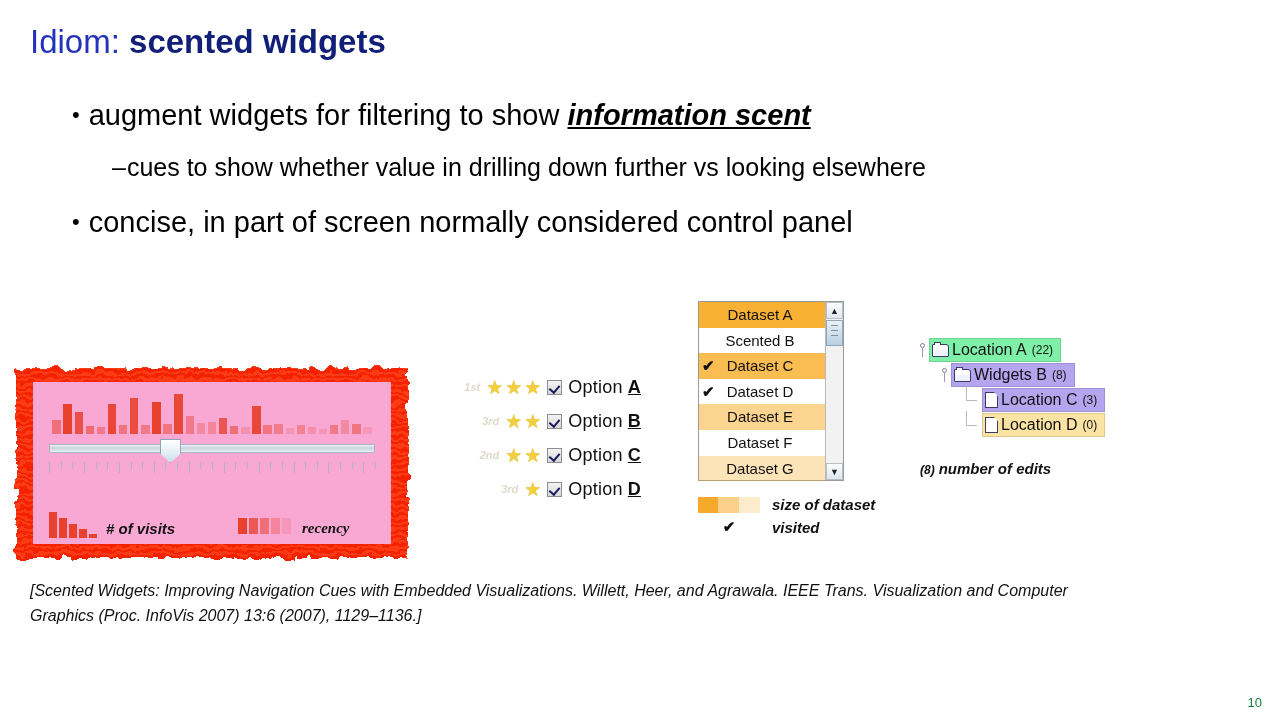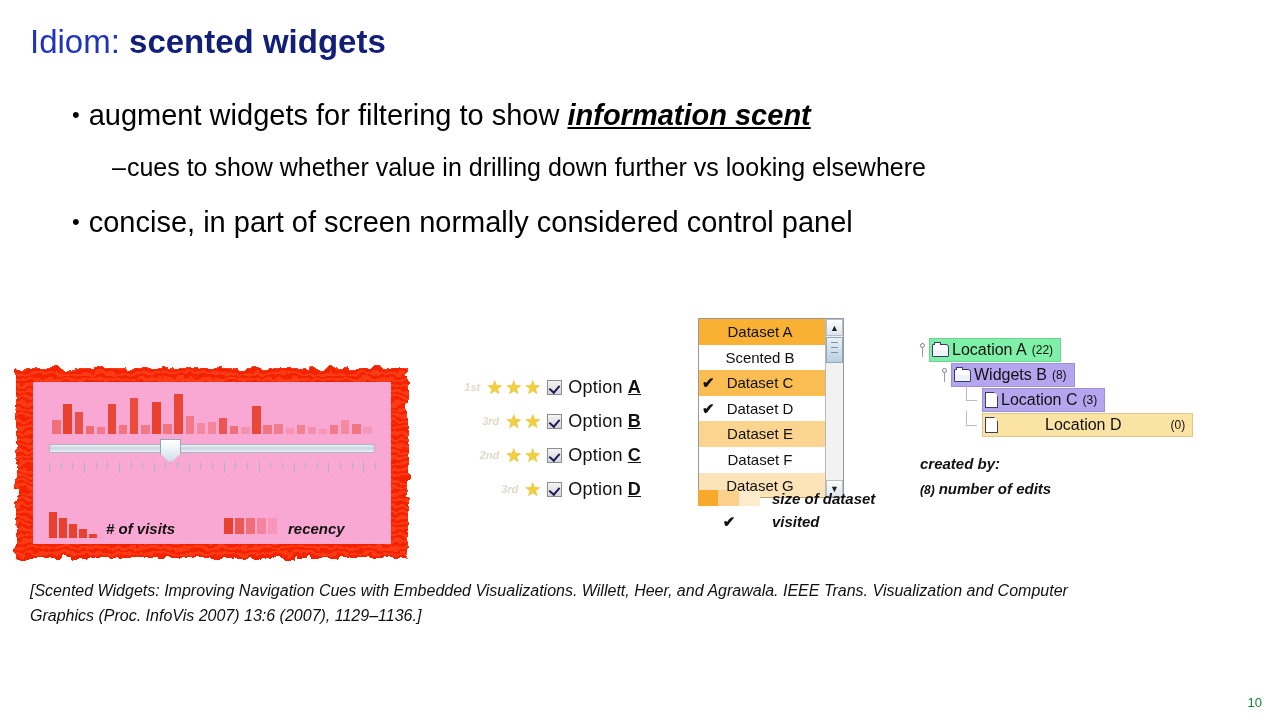--- a/index.html
+++ b/index.html
@@ -212,21 +212,21 @@
     font-size: 18px;
     color: #111;
     letter-spacing: .2px;
   }
   .opt-label .u { text-decoration: underline; font-weight: bold;}
 
   
   #panel-list {
     position: absolute;
     left: 698px;
-    top: 28px;
+    top: 11px;
     width: 146px;
     height: 180px;
     border: 1px solid #9a9a9a;
     background: #fff;
     box-sizing: border-box;
   }
   .ds-rows { position: absolute; left: 0; top: 0; right: 18px; bottom: 0; }
   .ds-row {
     position: relative;
     height: 25.6px;
@@ -292,21 +292,21 @@
   }
   #list-legend {
     position: absolute;
     left: 698px;
     top: 200px;
     font-size: 15px;
     font-style: italic;
     font-weight: bold;
     color: #111;
   }
-  #list-legend .lrow { display: flex; align-items: flex-start; height: 23px; }
+  #list-legend .lrow { display: flex; align-items: flex-end; height: 23px; }
   .swatch-grad {
     display: inline-block;
     width: 62px; height: 16px;
     background: linear-gradient(90deg,#f6a92a 0 33%, #fbd08a 33% 66%, #fdeccb 66% 100%);
     margin-right: 12px;
   }
   #list-legend .chk {
     display: inline-block;
     width: 62px;
     text-align: center;
@@ -547,21 +547,21 @@
           <span class="tk" style="left: 89.2857%; height: 7px;"></span>
           <span class="tk" style="left: 92.8571%; height: 7px;"></span>
           <span class="tk" style="left: 96.4286%; height: 11px;"></span>
           <span class="tk" style="left: 100%; height: 7px;"></span>
         </div>
 
       <div class="hist-legend">
         <div class="lgroup" style="left:0;">
           <span class="minibars" id="legend-minibars" style="width:48px;"><i style="left: 0px; height: 26px;"></i><i style="left: 10px; height: 20px;"></i><i style="left: 20px; height: 14px;"></i><i style="left: 30px; height: 9px;"></i><i style="left: 40px; height: 4px;"></i></span><span class="lbl"># of visits</span>
         </div>
-        <div class="lgroup" style="left:175px;">
+        <div class="lgroup" style="left:189px;font-family:Liberation Serif, serif;">
           <span class="gradbars" id="legend-gradbars"><i style="opacity: 1;"></i><i style="opacity: 0.78;"></i><i style="opacity: 0.56;"></i><i style="opacity: 0.34;"></i><i style="opacity: 0.16;"></i></span><span class="lbl">recency</span>
         </div>
       </div>
     </div>
   </div>
 
   <div id="panel-stars">
       <div class="star-row" style="top: 0px;">
         <span class="rank">1st</span>
         <span class="star">★</span>
@@ -667,30 +667,29 @@
       <div class="tree-row" style="top: 50px; left: 44px;">
         <span class="elbow"></span>
         <span class="tree-chip" style="background: rgb(179, 166, 238);">
           <span class="dicon"></span>
           <span class="tlabel">Location C</span>
           <span class="tcount">(3)</span>
         </span>
       </div>
       <div class="tree-row" style="top: 75px; left: 44px;">
         <span class="elbow"></span>
-        <span class="tree-chip" style="background: rgb(251, 227, 163); gap: 44px;">
+        <span class="tree-chip" style="background: rgb(251, 227, 163);">
           <span class="dicon"></span>
           <span class="tlabel">Location D</span>
           <span class="tcount">(0)</span>
         </span>
       </div>
     </div>
 
   <div id="tree-legend">
-    <div class="cap">created by:</div>
     <div class="row3">
       <span class="num">(8)</span><span>number of edits</span>
     </div>
   </div>
 
 </div>
 
 <div id="citation">[Scented Widgets: Improving Navigation Cues with Embedded Visualizations. Willett, Heer, and Agrawala. IEEE Trans. Visualization and Computer Graphics (Proc. InfoVis 2007) 13:6 (2007), 1129–1136.]</div>
 
 <div id="footer-rule"></div>

